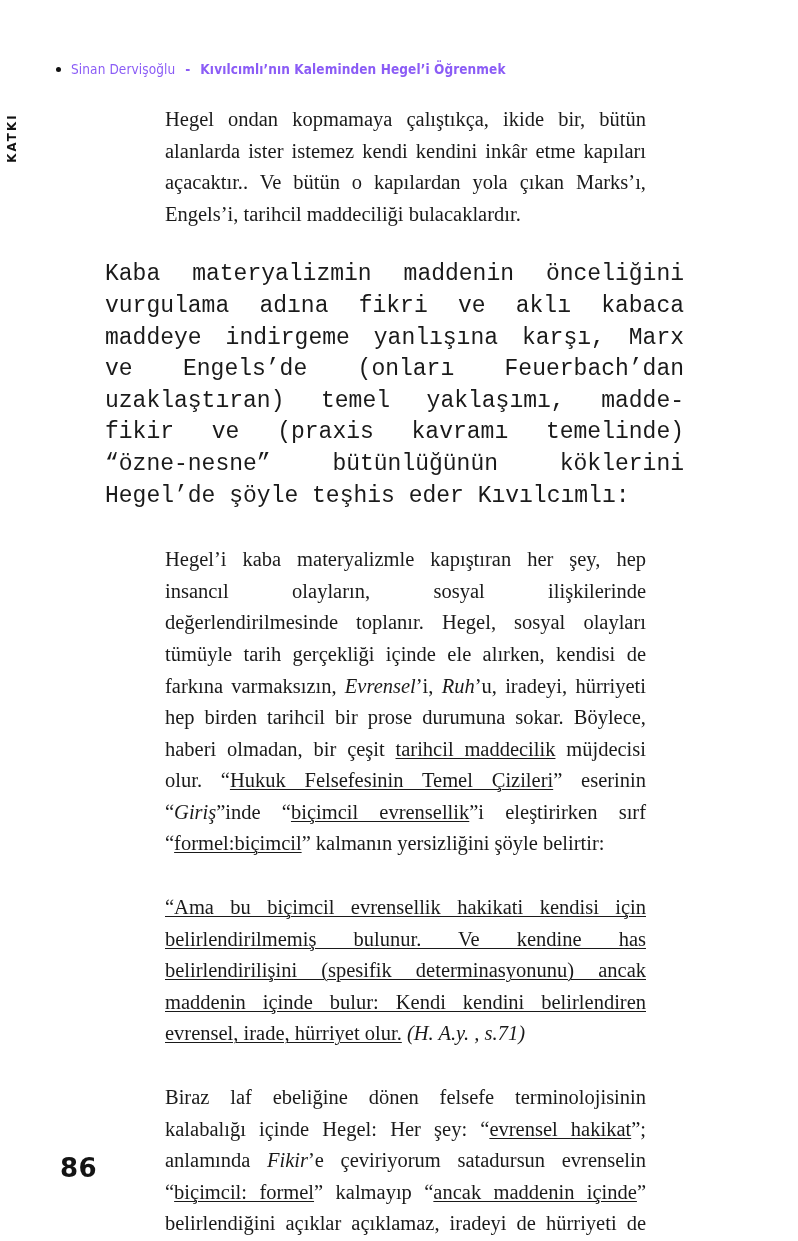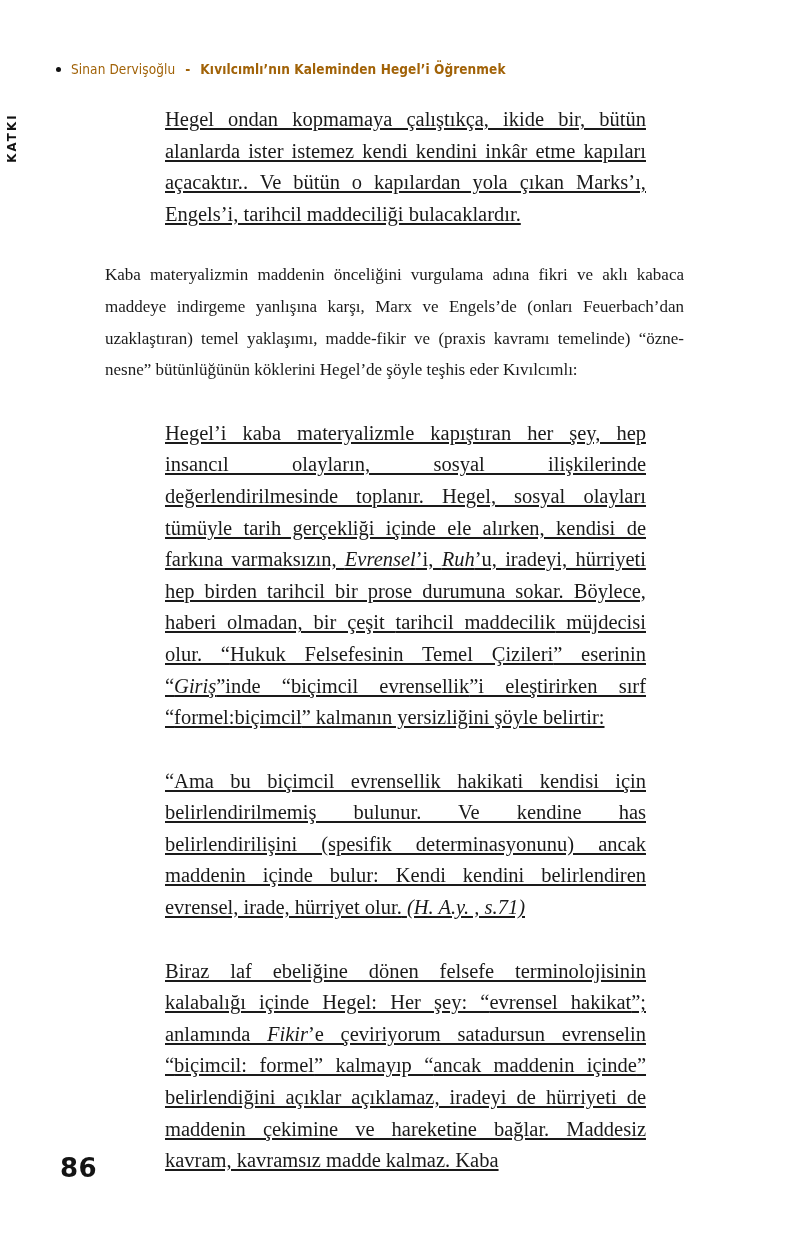--- a/index.html
+++ b/index.html
@@ -21,21 +21,21 @@
   .running-header {
     position: absolute;
     left: 56px;
     top: 61px;
     width: 640px;
     display: flex;
     align-items: center;
     gap: 9px;
     font-family: "DejaVu Sans Condensed", "Liberation Sans Narrow", "Liberation Sans", sans-serif;
     font-size: 13.5px;
-    color: #a16207;
+    color: #8b5cf6;
     white-space: nowrap;
   }
   .header-bullet {
     width: 5px;
     height: 5px;
     border-radius: 50%;
     background: #111111;
     flex: 0 0 auto;
     margin-right: 1px;
   }
@@ -75,38 +75,38 @@
   
   .text-column {
     position: absolute;
     left: 105px;
     top: 104px;
     width: 591px;
   }
 
   p.body-par {
     margin: 0 12px 12px 0;
-    font-size: 17px;
+    font-size: 23px;
     line-height: 31.6px;
     text-align: justify;
     text-justify: inter-word;
     hyphens: manual;
+    font-family: Liberation Mono, monospace;
   }
   p.body-par:last-child { margin-bottom: 0; }
 
   
   p.quote-par {
     margin: 0 0 12px 0;
     margin-left: 60px;
     width: 481px;
     font-size: 20.5px;
     line-height: 31.6px;
     text-align: justify;
     text-justify: inter-word;
-    text-decoration: underline;
   }
 
   .gap-small { height: 17px; }
   .gap-med   { height: 20px; }
 
   i, .ital { font-style: italic; }
   u, .und  { text-decoration: underline; text-underline-offset: 2px; text-decoration-thickness: 1px; }
   .und-block {
     text-decoration: underline;
     text-underline-offset: 2px;

